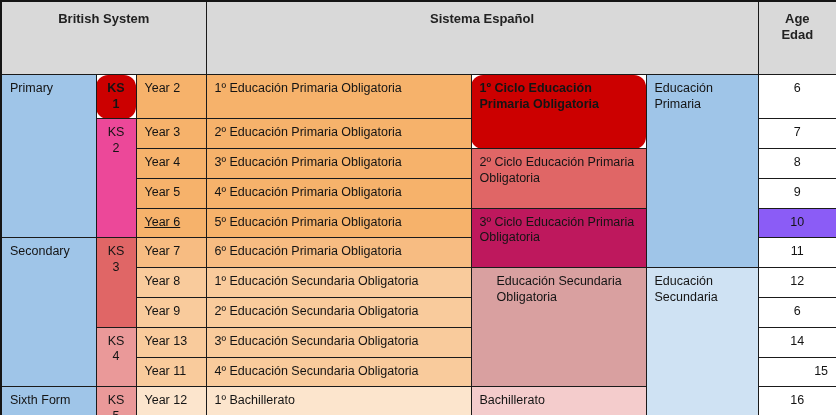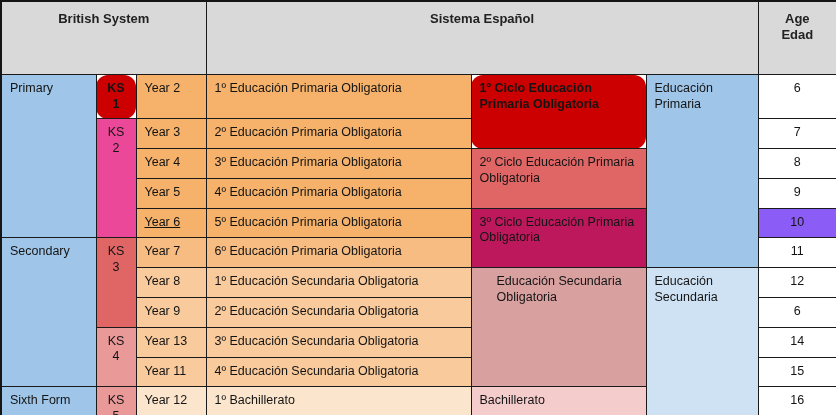--- a/index.html
+++ b/index.html
@@ -116,21 +116,21 @@
       </tr>
       <tr>
         <td rowspan="2" class="ctr" style="background-color: rgb(234, 153, 153);">KS4</td>
         <td style="background-color: rgb(249, 203, 156);">Year 13</td>
         <td style="background-color: rgb(249, 203, 156);">3º Educación Secundaria Obligatoria</td>
         <td class="ctr" style="background-color: rgb(255, 255, 255);">14</td>
       </tr>
       <tr>
         <td style="background-color: rgb(249, 203, 156);">Year 11</td>
         <td style="background-color: rgb(249, 203, 156);">4º Educación Secundaria Obligatoria</td>
-        <td class="ctr" style="background-color: rgb(255, 255, 255);">15</td>
+        <td class="ctr" style="background-color: rgb(255, 255, 255); text-align: right;">15</td>
       </tr>
       <tr>
         <td rowspan="2" style="background-color: rgb(159, 197, 232);">Sixth Form</td>
         <td rowspan="2" class="ctr" style="background-color: rgb(234, 153, 153);">KS5</td>
         <td style="background-color: rgb(252, 229, 205);">Year 12</td>
         <td style="background-color: rgb(252, 229, 205);">1º Bachillerato</td>
         <td rowspan="2" style="background-color: rgb(244, 204, 204);">Bachillerato</td>
         <td class="ctr" style="background-color: rgb(255, 255, 255);">16</td>
       </tr>
 

